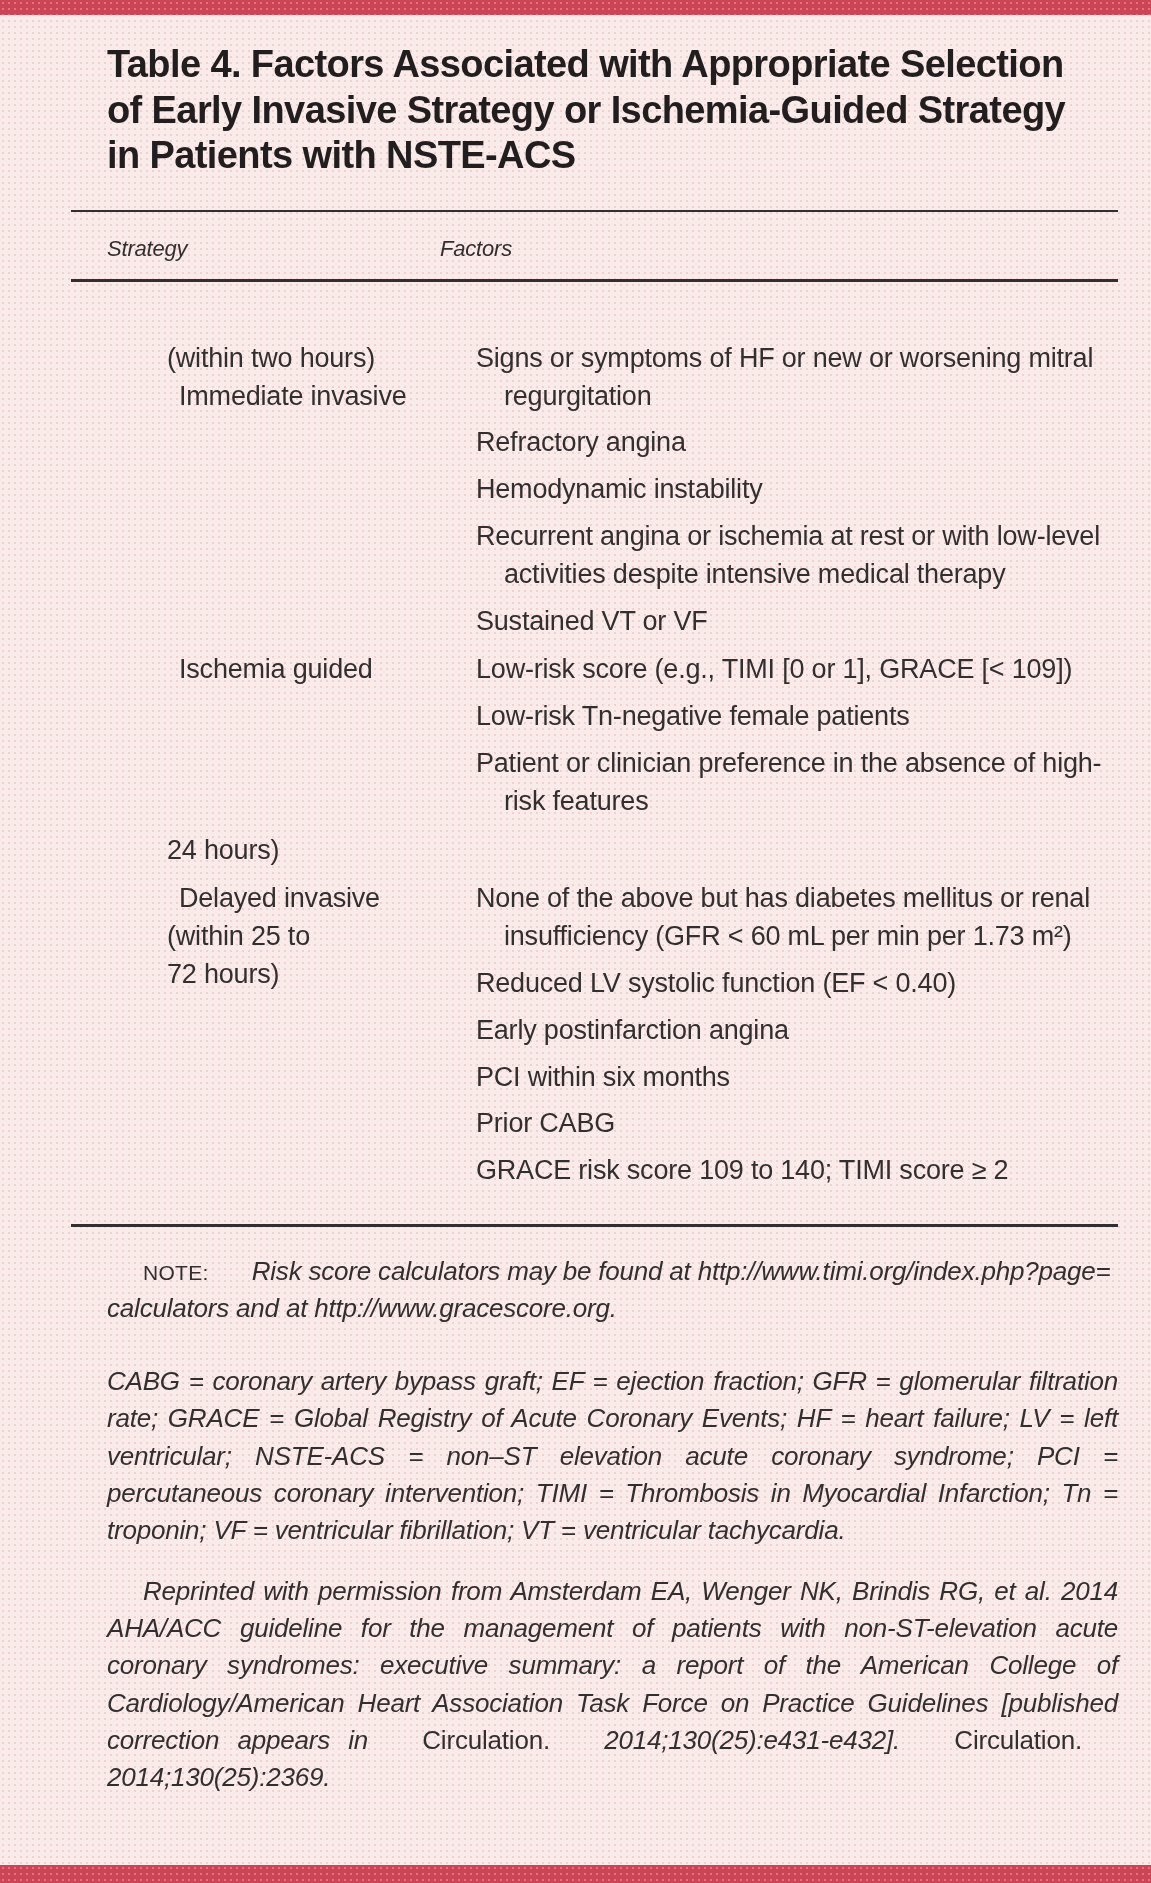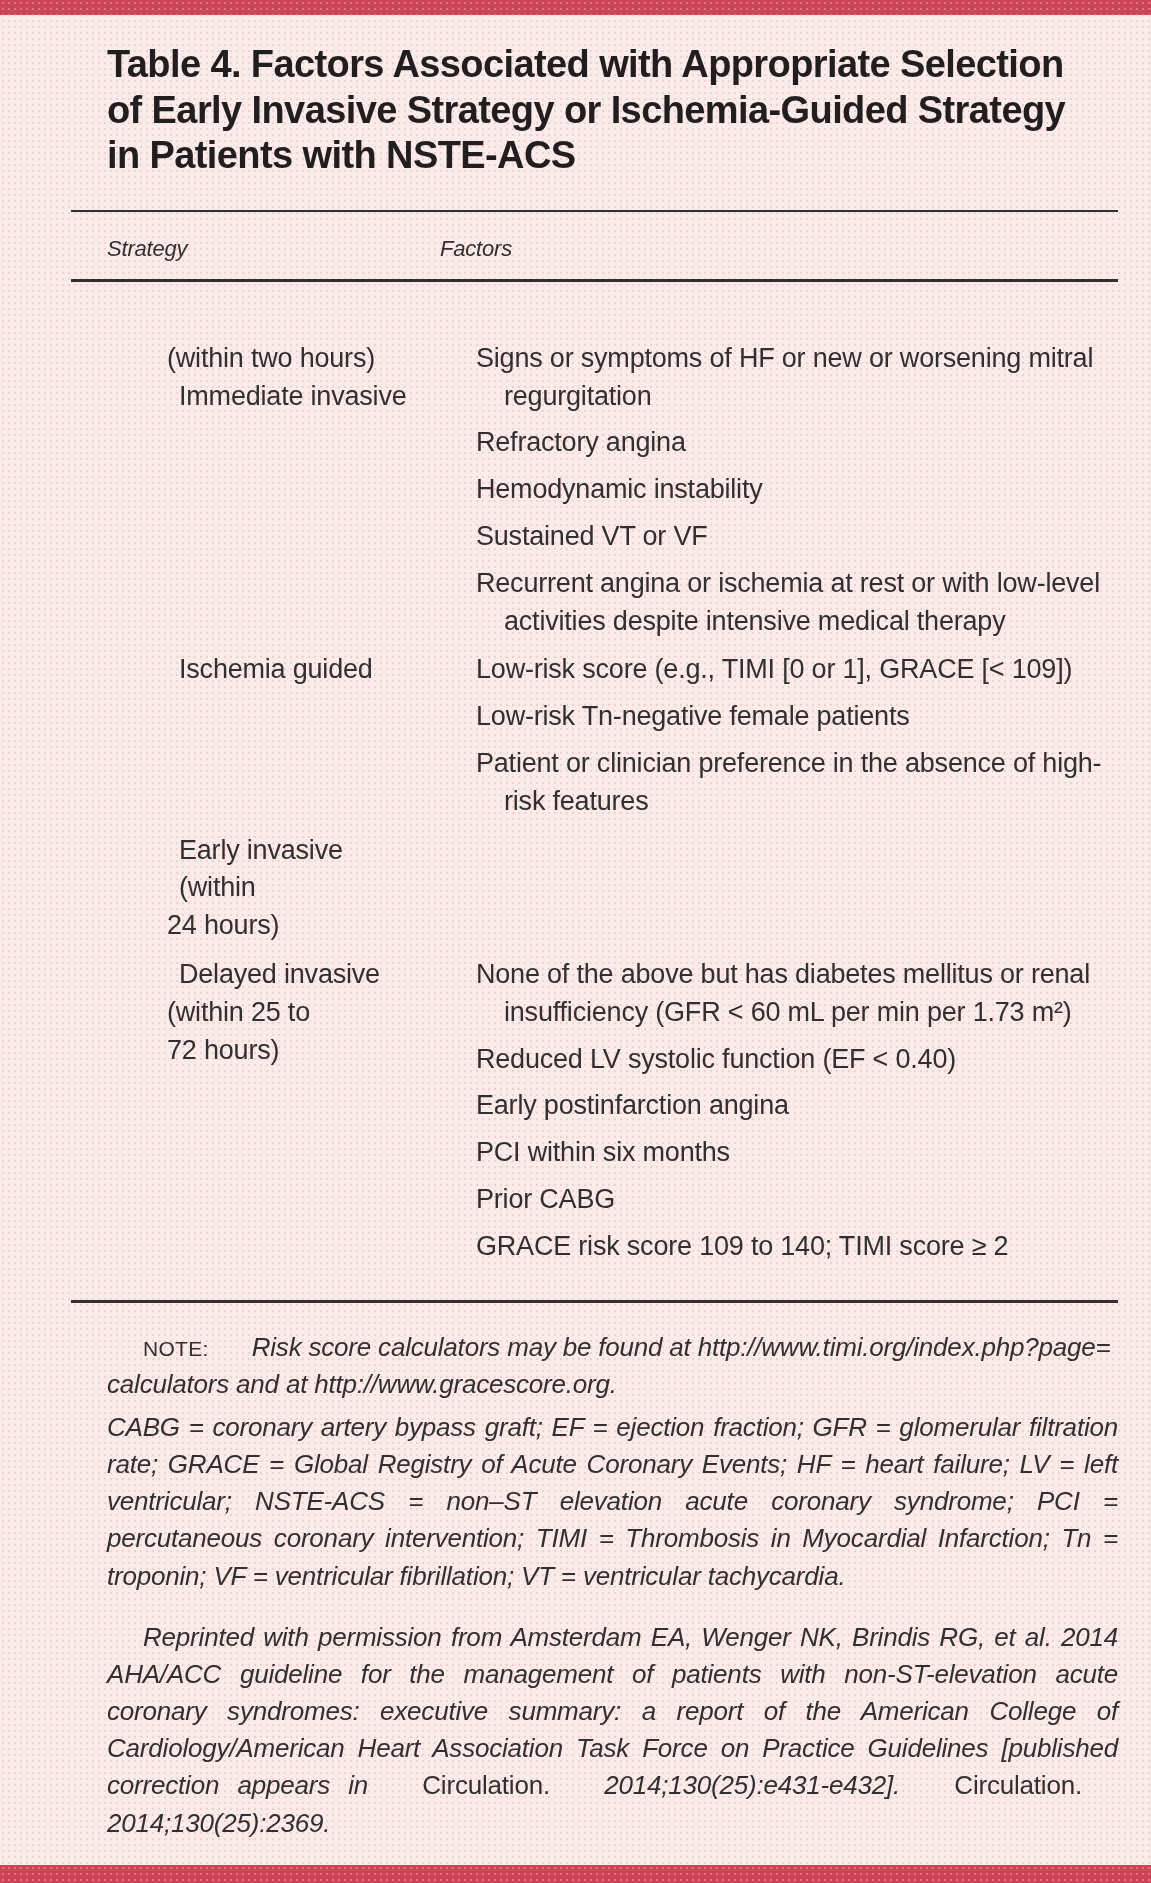--- a/index.html
+++ b/index.html
@@ -73,21 +73,21 @@
     font-style: italic;
     line-height: 1.43;
     letter-spacing: -0.2px;
   }
   .note-label {
     font-style: normal;
     font-size: 21px;
     letter-spacing: 0.3px;
   }
   .note-text { white-space: pre-line; }
-  .abbr { text-align: justify; margin-top: 6px; }
+  .abbr { text-align: justify; margin-top: 36px; }
   .credit { text-align: justify; margin-top: 24px; }
   .credit .roman { font-style: normal; }
 </style>
 </head>
 <body>
 
 <div class="page" style="--accent: #cc4557; --bg: #f9ebe9; --text: #332e2f;">
 
   <div class="accent-bar top"></div>
 
@@ -109,37 +109,36 @@
     <div class="tbody" id="table-body">
         <div class="trow">
           <div class="cell-strategy">
             <span class="strategy-line cont">(within two hours)</span>
             <span class="strategy-line">Immediate invasive</span>
           </div>
           <div class="cell-factors">
             <p class="factor">Signs or symptoms of HF or new or worsening mitral regurgitation</p>
             <p class="factor">Refractory angina</p>
             <p class="factor">Hemodynamic instability</p>
+            <p class="factor">Recurrent angina or ischemia at rest or with low-level activities despite intensive medical therapy</p>
             <p class="factor">Sustained VT or VF</p>
-            <p class="factor">Recurrent angina or ischemia at rest or with low-level activities despite intensive medical therapy</p>
           </div>
         </div>
         <div class="trow">
           <div class="cell-strategy">
             <span class="strategy-line">Ischemia guided</span>
           </div>
           <div class="cell-factors">
             <p class="factor">Low-risk score (e.g., TIMI [0 or 1], GRACE [&lt; 109])</p>
             <p class="factor">Low-risk Tn-negative female patients</p>
             <p class="factor">Patient or clinician preference in the absence of high-risk features</p>
           </div>
         </div>
         <div class="trow">
           <div class="cell-strategy">
-            <span class="strategy-line">Early invasive (within</span>
             <span class="strategy-line cont">24 hours)</span>
           </div>
         </div>
         <div class="trow">
           <div class="cell-strategy">
             <span class="strategy-line">Delayed invasive</span>
             <span class="strategy-line cont">(within 25 to</span>
             <span class="strategy-line cont">72 hours)</span>
           </div>
           <div class="cell-factors">

